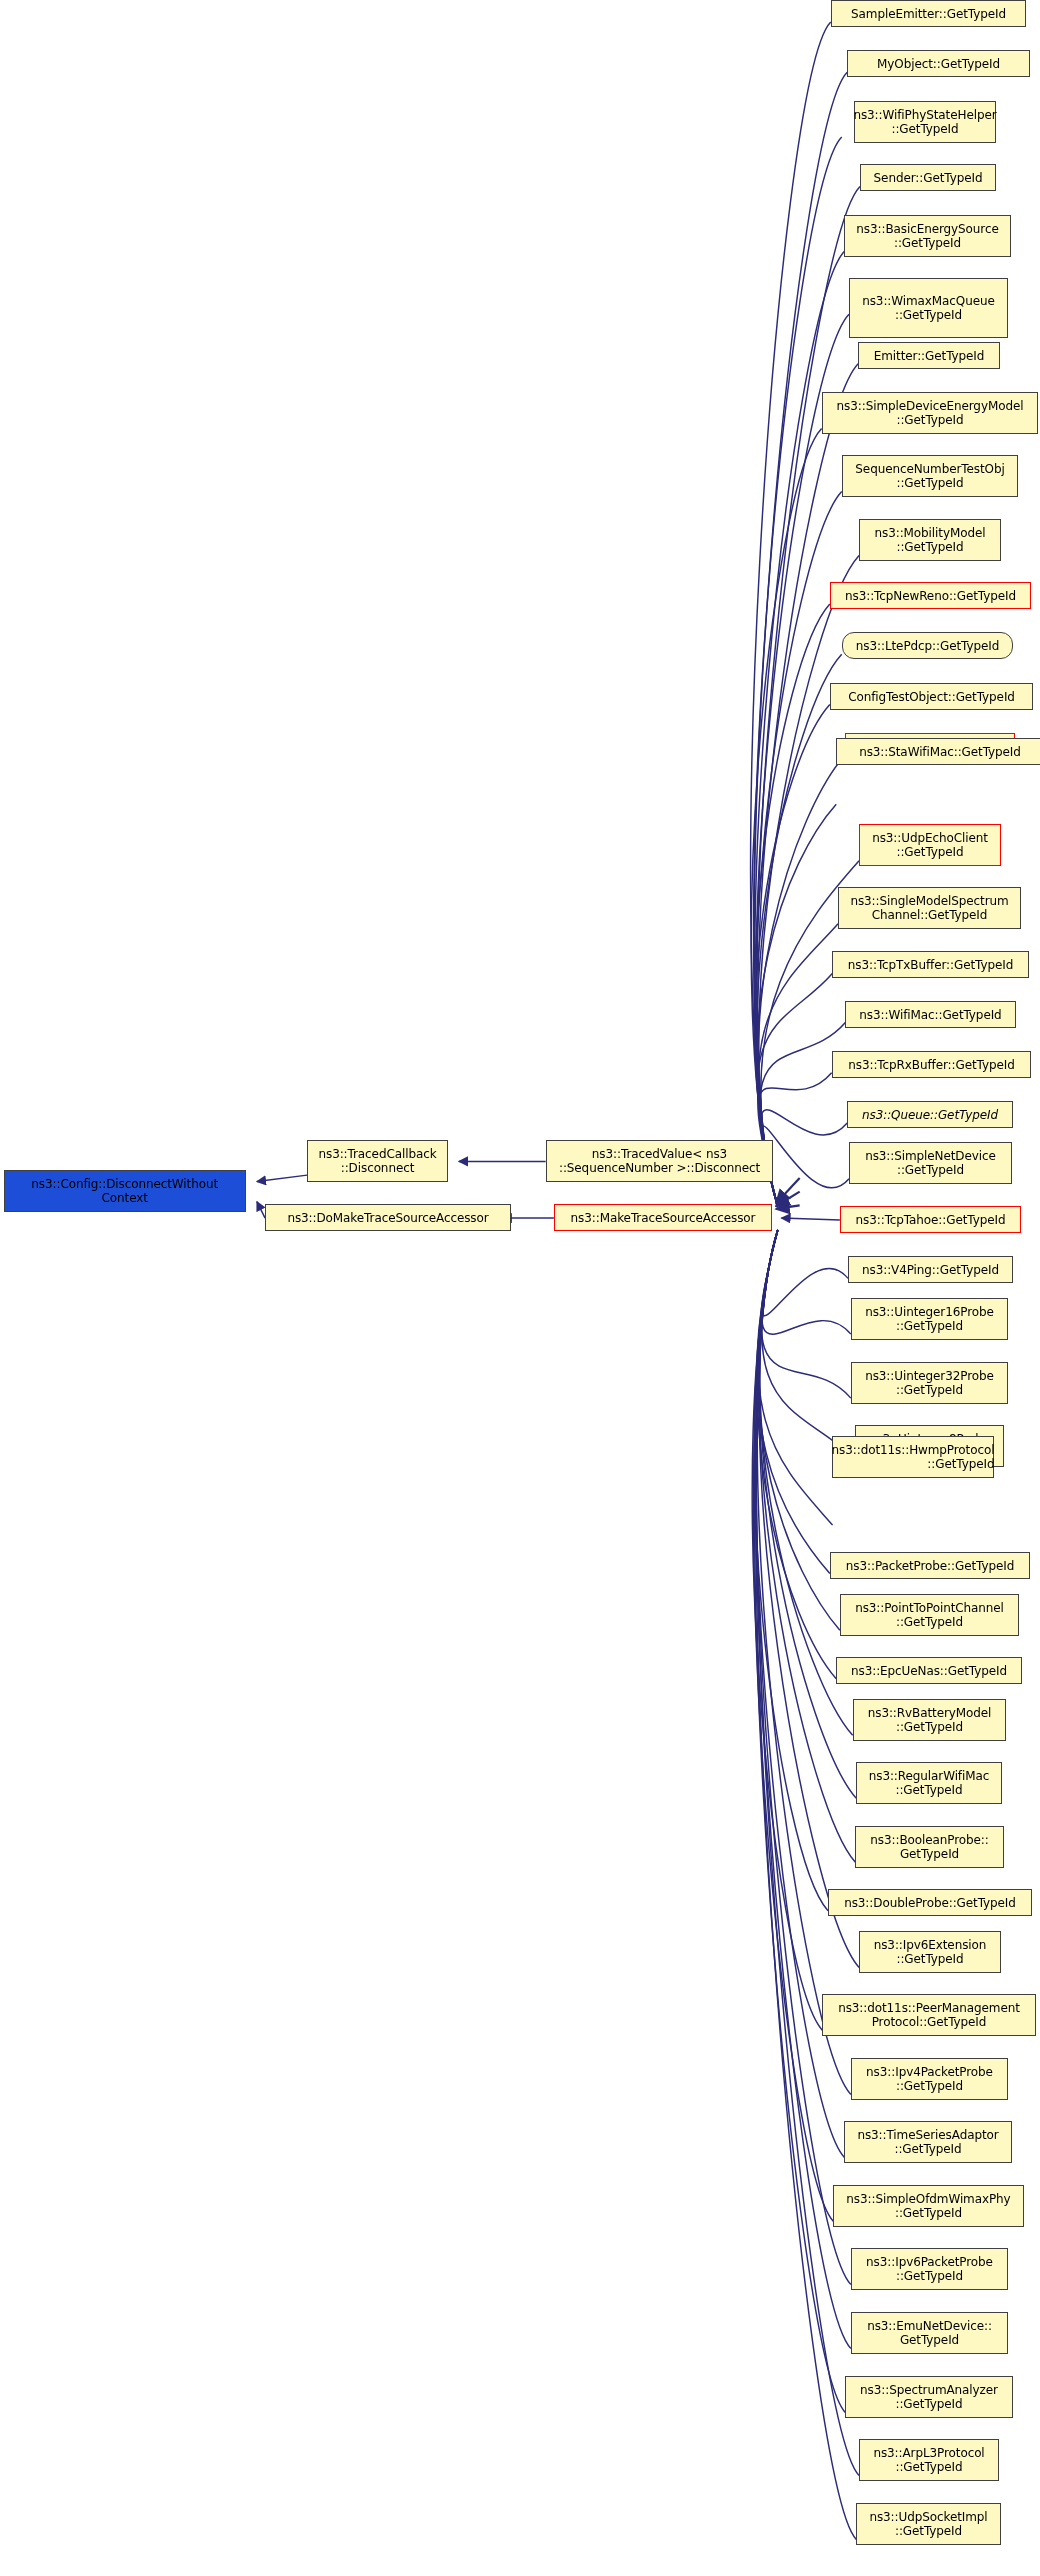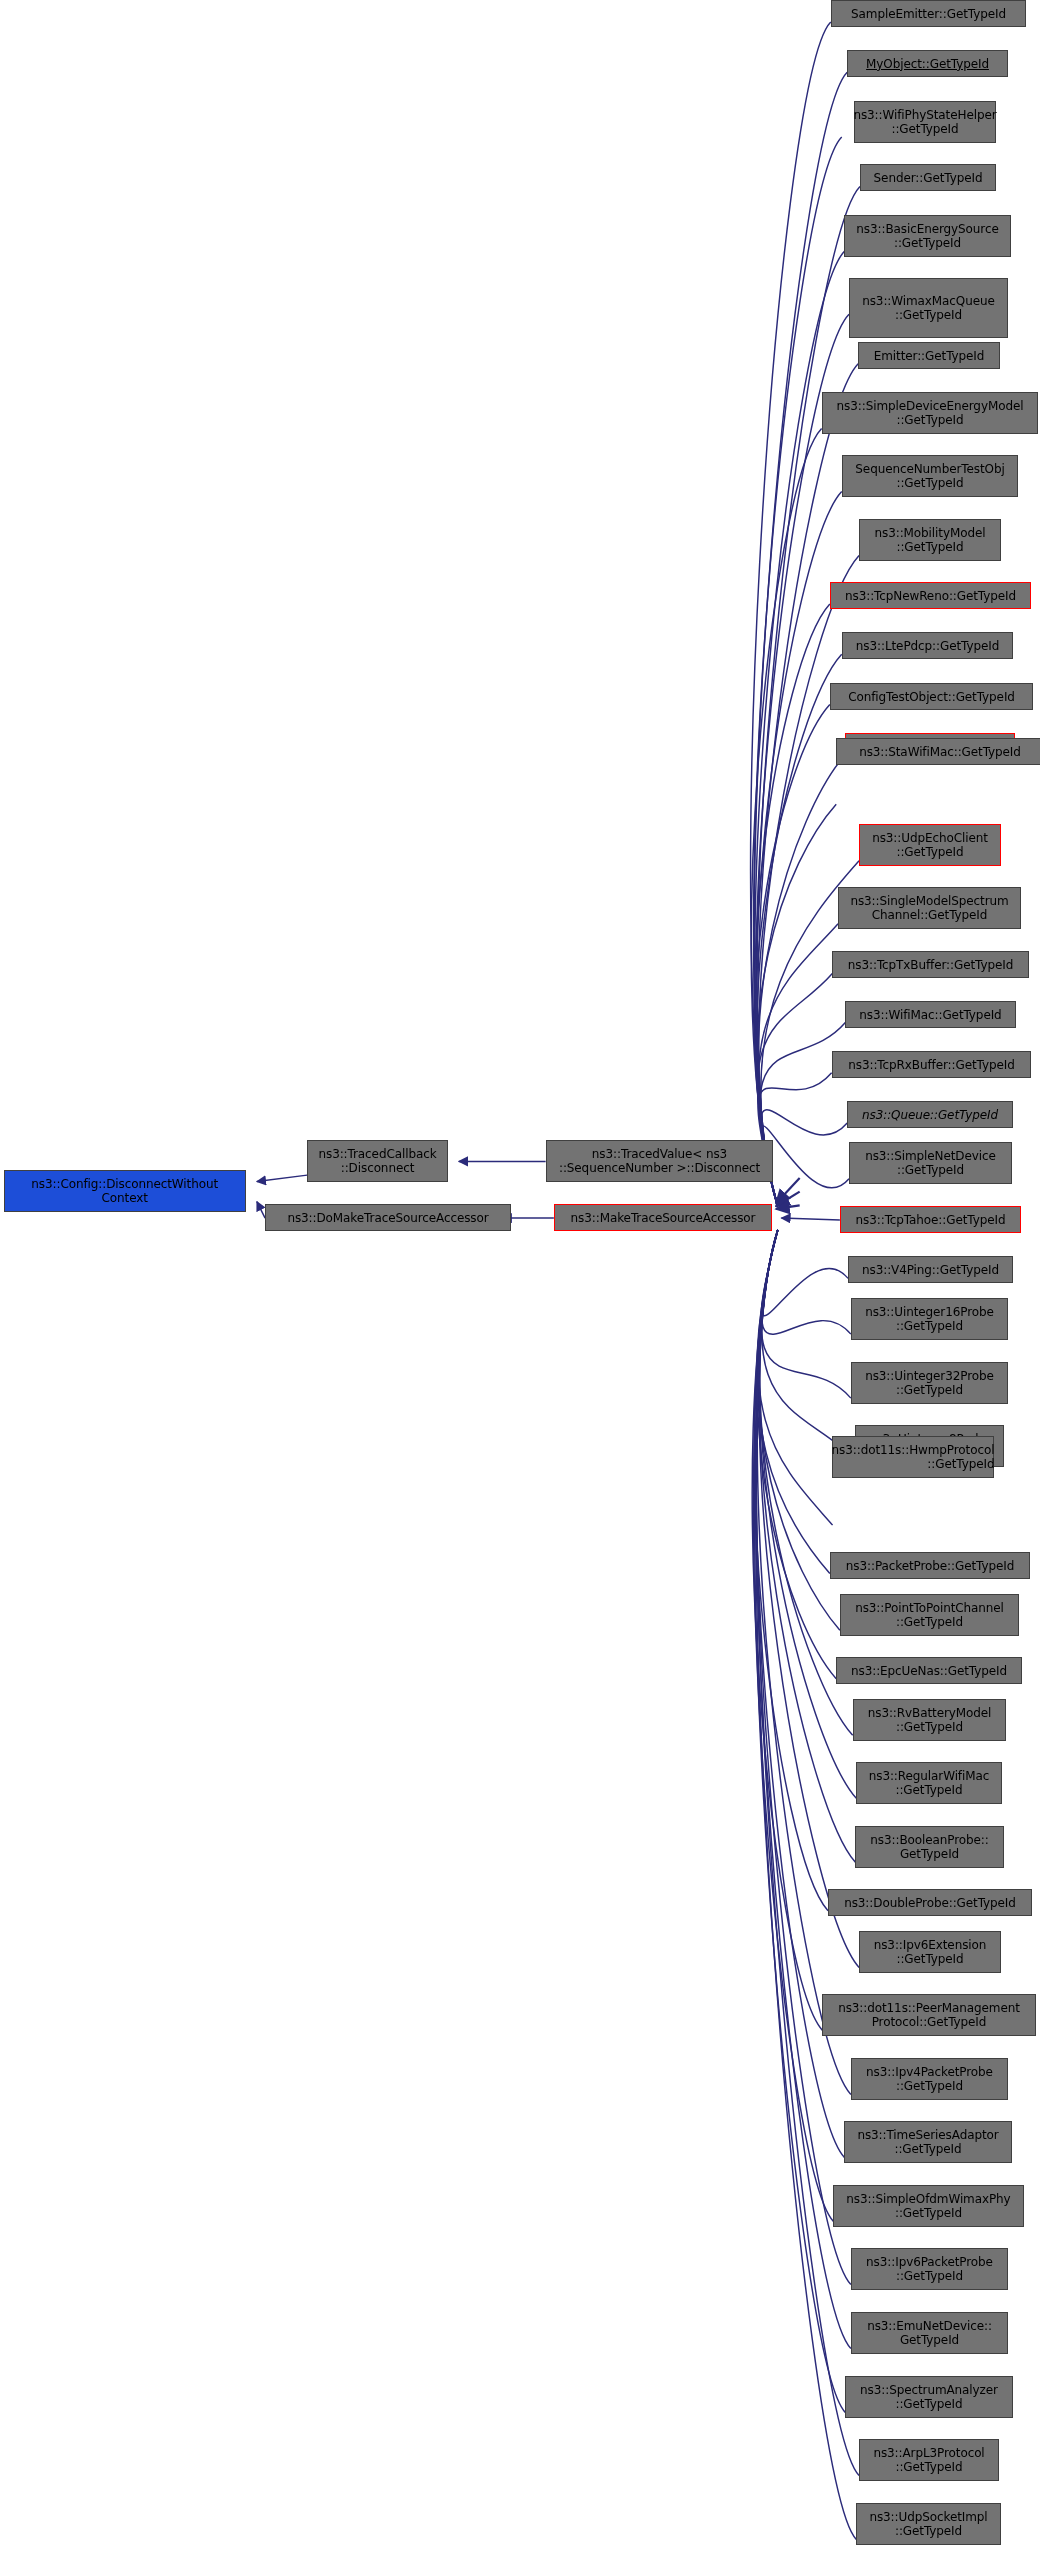--- a/index.html
+++ b/index.html
@@ -3,21 +3,21 @@
 <meta charset="utf-8">
 <style>
   html,body{margin:0;padding:0;background:#ffffff;}
   body{font-family:"DejaVu Sans","Liberation Sans",sans-serif;}
   #canvas{position:relative;width:1041px;height:2576px;background:#ffffff;overflow:hidden;}
   svg.edges{position:absolute;left:0;top:0;width:1041px;height:2576px;pointer-events:none;}
   .node{
     position:absolute;
     box-sizing:border-box;
     border:0.9px solid #404040;
-    background:#737373;
+    background:#fef9c3;
     color:#000000;
     display:flex;
     align-items:center;
     justify-content:center;
     text-align:center;
     font-size:12px;
     line-height:14px;
     letter-spacing:-0.1px;
     white-space:pre-line;
     padding:0 2.7px;
@@ -92,37 +92,37 @@
   </svg>
 <div class="node root" style="left: 3.7px; top: 1170px; width: 242px; height: 42px;">ns3::Config::DisconnectWithout
 Context</div>
     <div class="node" style="left: 307px; top: 1140px; width: 141px; height: 42px;">ns3::TracedCallback
 ::Disconnect</div>
     <div class="node" style="left: 265px; top: 1204px; width: 246px; height: 27.4px;">ns3::DoMakeTraceSourceAccessor</div>
     <div class="node" style="left: 546px; top: 1140px; width: 227px; height: 42px;">ns3::TracedValue&lt; ns3
 ::SequenceNumber &gt;::Disconnect</div>
     <div class="node red" style="left: 554px; top: 1204px; width: 218px; height: 27.4px;">ns3::MakeTraceSourceAccessor</div>
     <div class="node" style="left: 831px; top: 0px; width: 195px; height: 27.4px;">SampleEmitter::GetTypeId</div>
-    <div class="node" style="left: 847px; top: 50px; width: 161px; height: 27.4px; text-decoration: underline;">MyObject::GetTypeId</div>
+    <div class="node" style="left: 847px; top: 50px; width: 183px; height: 27.4px;">MyObject::GetTypeId</div>
     <div class="node" style="left: 842px; top: 101px; width: 142px; height: 42px; margin-left: 12px;">ns3::WifiPhyStateHelper
 ::GetTypeId</div>
     <div class="node" style="left: 860px; top: 164px; width: 136px; height: 27.4px;">Sender::GetTypeId</div>
     <div class="node" style="left: 844px; top: 215px; width: 167px; height: 42px;">ns3::BasicEnergySource
 ::GetTypeId</div>
     <div class="node" style="left: 849px; top: 278px; width: 159px; height: 60px;">ns3::WimaxMacQueue
 ::GetTypeId</div>
     <div class="node" style="left: 858px; top: 342px; width: 142px; height: 27.4px;">Emitter::GetTypeId</div>
     <div class="node" style="left: 822px; top: 392px; width: 216px; height: 42px;">ns3::SimpleDeviceEnergyModel
 ::GetTypeId</div>
     <div class="node" style="left: 842px; top: 455px; width: 176px; height: 42px;">SequenceNumberTestObj
 ::GetTypeId</div>
     <div class="node" style="left: 859px; top: 519px; width: 142px; height: 42px;">ns3::MobilityModel
 ::GetTypeId</div>
     <div class="node red" style="left: 830px; top: 582px; width: 201px; height: 27.4px;">ns3::TcpNewReno::GetTypeId</div>
-    <div class="node" style="left: 842px; top: 632px; width: 171px; height: 27.4px;">ns3::LtePdcp::GetTypeId</div>
+    <div class="node" style="left: 842px; top: 632px; width: 171px; height: 27.4px; border-radius: 12px;">ns3::LtePdcp::GetTypeId</div>
     <div class="node" style="left: 830px; top: 683px; width: 203px; height: 27.4px;">ConfigTestObject::GetTypeId</div>
     <div class="node red" style="left: 845px; top: 733px; width: 170px; height: 27.4px;">ns3::TcpReno::GetTypeId</div>
     <div class="node" style="left: 836px; top: 738px; width: 208px; height: 27.4px;">ns3::StaWifiMac::GetTypeId</div>
     <div class="node red" style="left: 859px; top: 824px; width: 142px; height: 42px;">ns3::UdpEchoClient
 ::GetTypeId</div>
     <div class="node" style="left: 838px; top: 887px; width: 183px; height: 42px;">ns3::SingleModelSpectrum
 Channel::GetTypeId</div>
     <div class="node" style="left: 832px; top: 951px; width: 197px; height: 27.4px;">ns3::TcpTxBuffer::GetTypeId</div>
     <div class="node" style="left: 845px; top: 1001px; width: 171px; height: 27.4px;">ns3::WifiMac::GetTypeId</div>
     <div class="node" style="left: 832px; top: 1051px; width: 199px; height: 27.4px;">ns3::TcpRxBuffer::GetTypeId</div>

